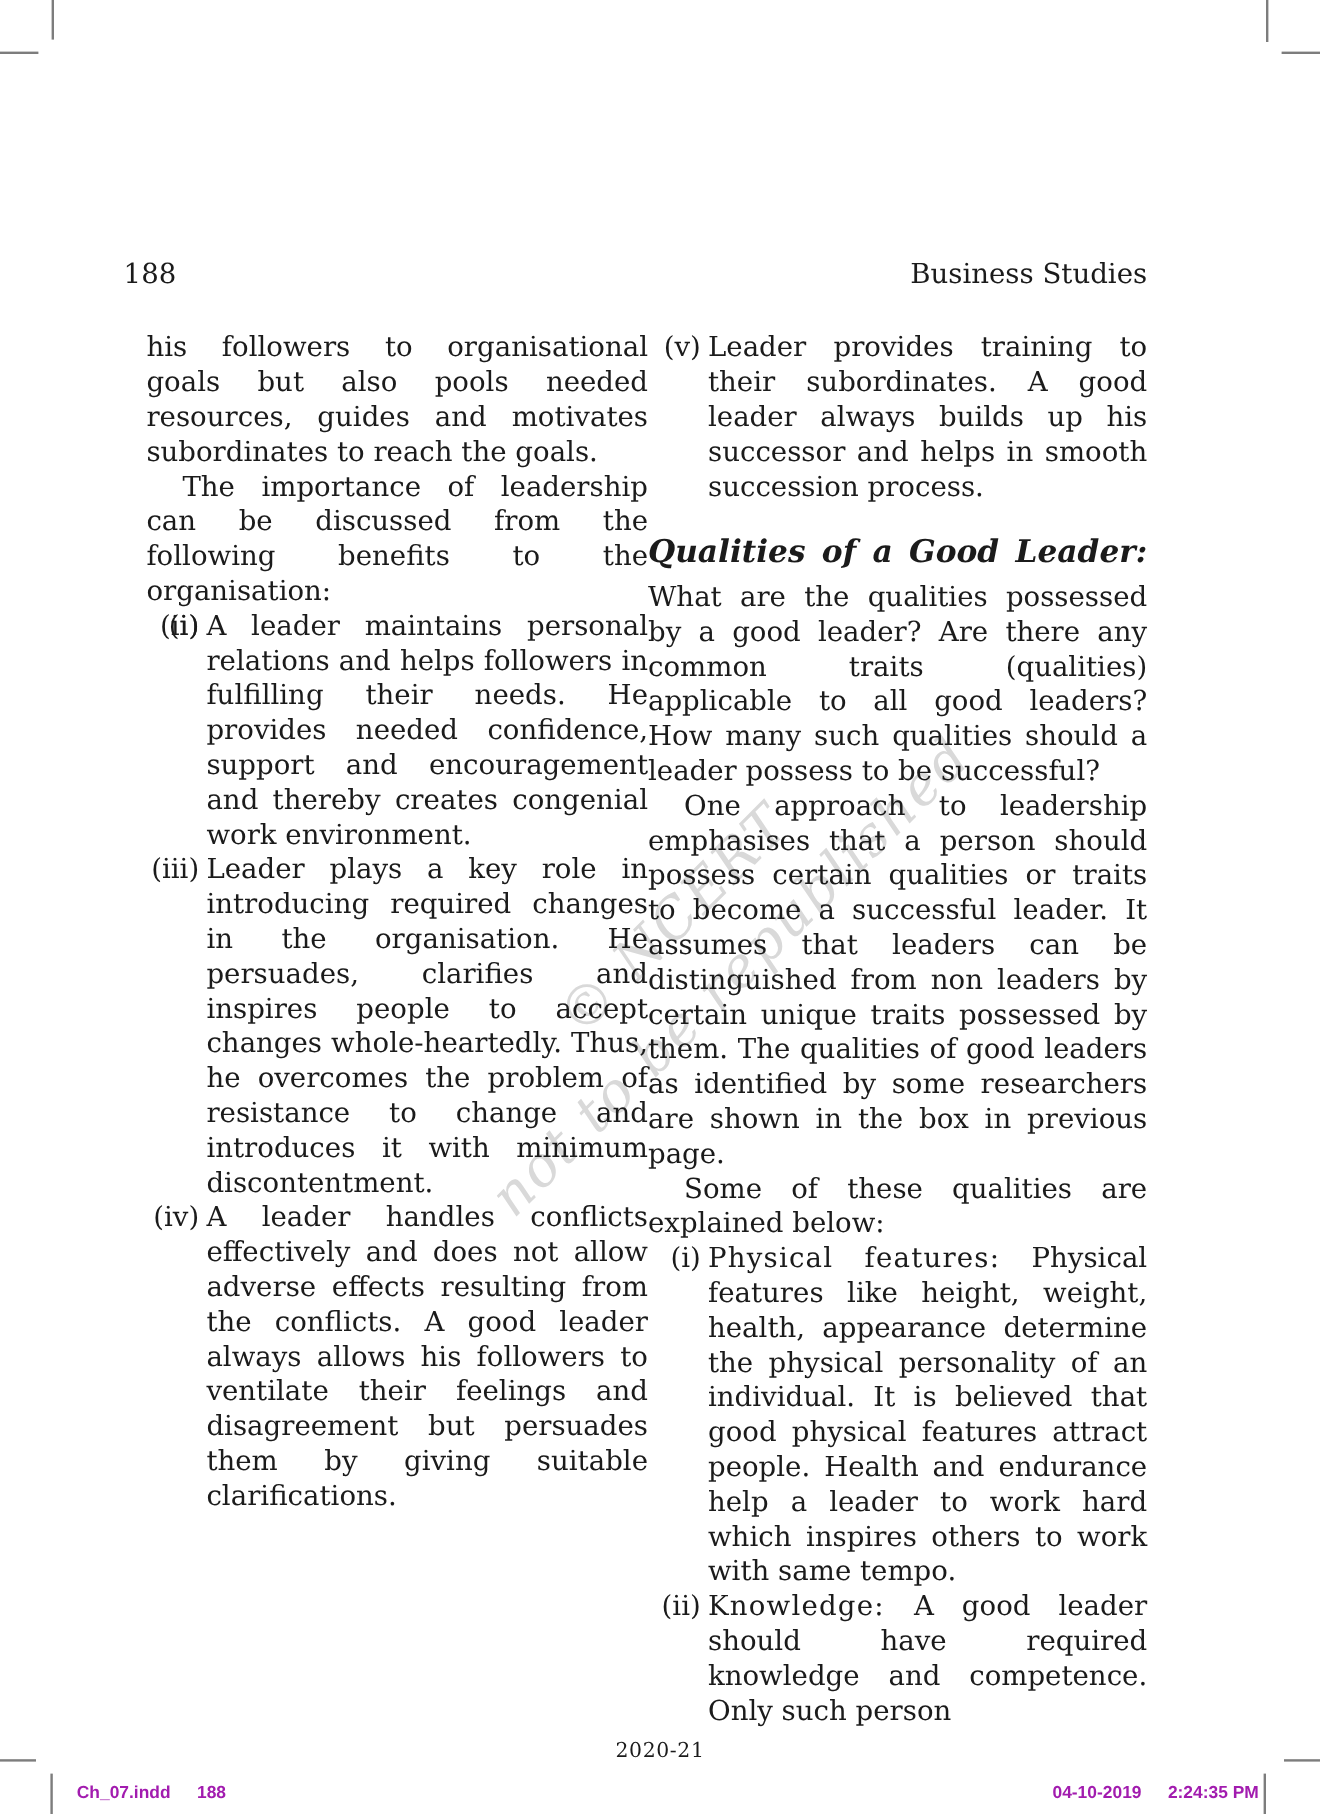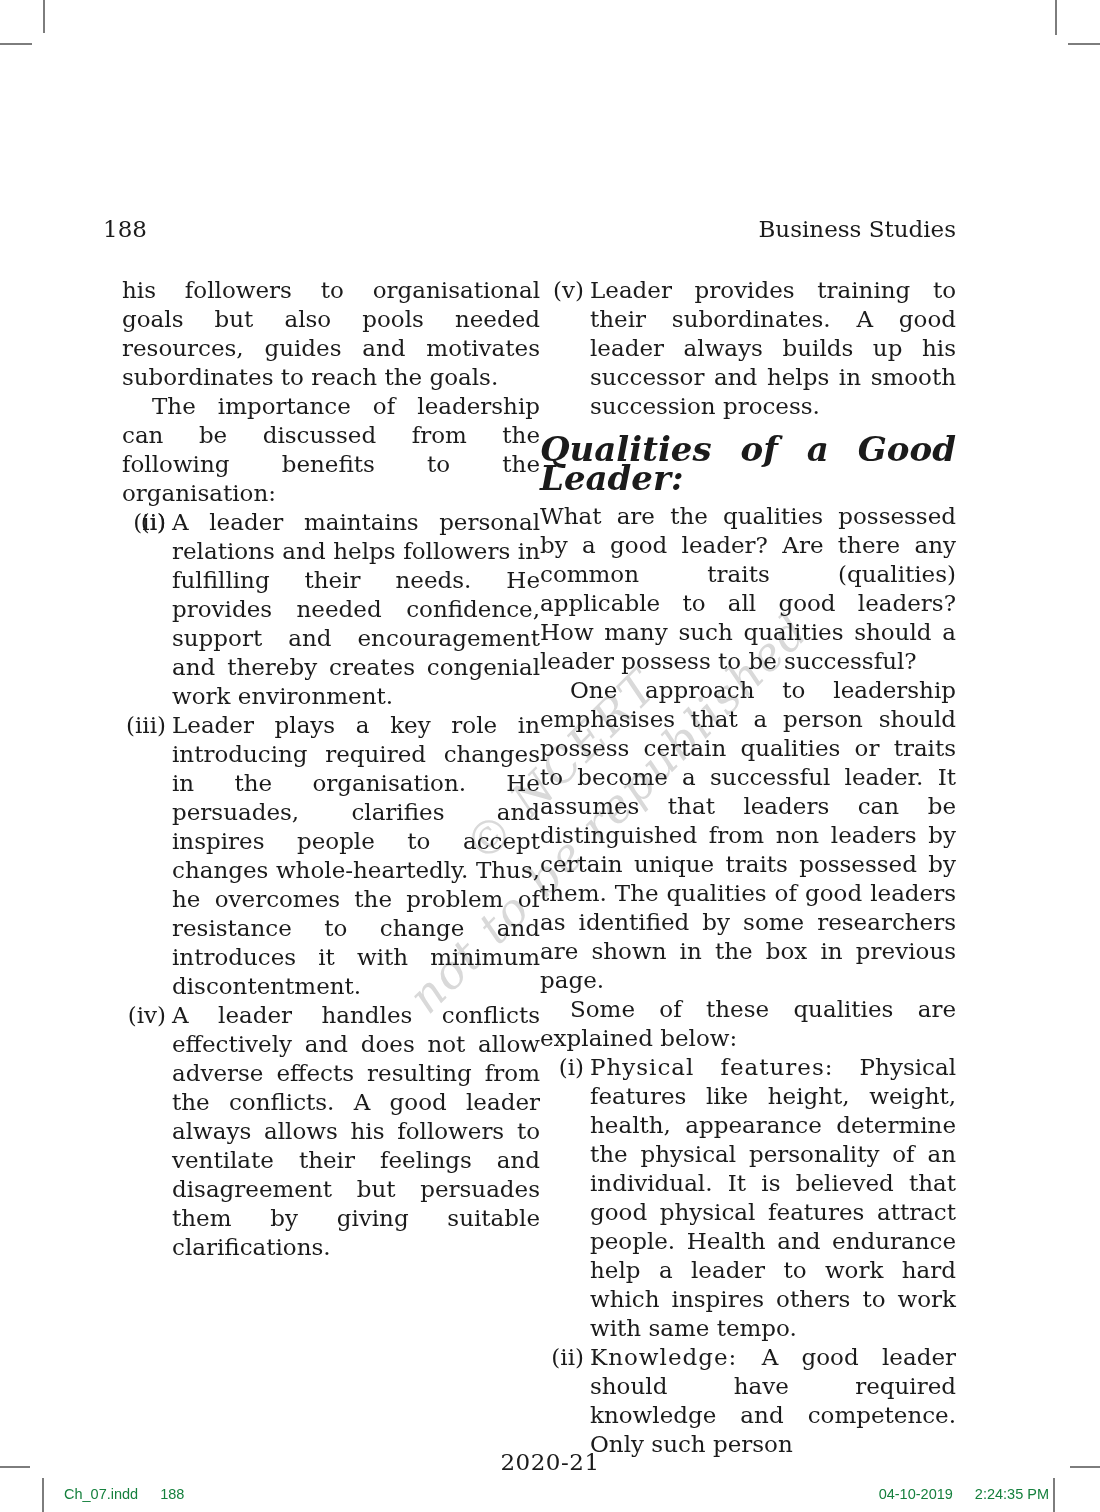--- a/index.html
+++ b/index.html
@@ -29,34 +29,34 @@
     font-size:23px;line-height:29px;
   }
   .col{text-align:justify;}
   .col-left{width:418px;}
   .col-right{width:416px;}
   .col p{margin:0;}
   .indent{text-indent:30px;}
   .li{position:relative;padding-left:50px;margin:0;}
   .num{position:absolute;left:0;top:0;width:44px;text-align:right;}
   .qheading{
-    font-size:34px;font-weight:bold;font-style:italic;
-    margin:14px 0 9px 0;text-align:justify;text-align-last:justify;
+    font-size:26px;font-weight:bold;font-style:italic;
+    margin:25px 0 9px 0;text-align:justify;text-align-last:justify;
   }
   .lead{letter-spacing:1px;}
   
   .year{
     position:absolute;top:1449px;left:0;width:1100px;text-align:center;
-    font-size:23px;letter-spacing:0.5px;
+    font-size:17px;letter-spacing:0.5px;
   }
   .slug{
     position:absolute;top:1486px;left:64px;width:985px;
     display:flex;justify-content:space-between;
     font-family:"Liberation Sans","DejaVu Sans",sans-serif;
-    font-size:14.5px;color:#15803d;
+    font-size:14.5px;color:#a21caf;font-weight:bold;
   }
   .slug .gap{display:inline-block;width:22px;}
 </style>
 </head>
 <body>
 
 <div class="page">
 
   <div class="crop" style="left:43px;top:0;width:2px;height:33px;"></div>
   <div class="crop" style="left:0;top:43px;width:32px;height:2px;"></div>

